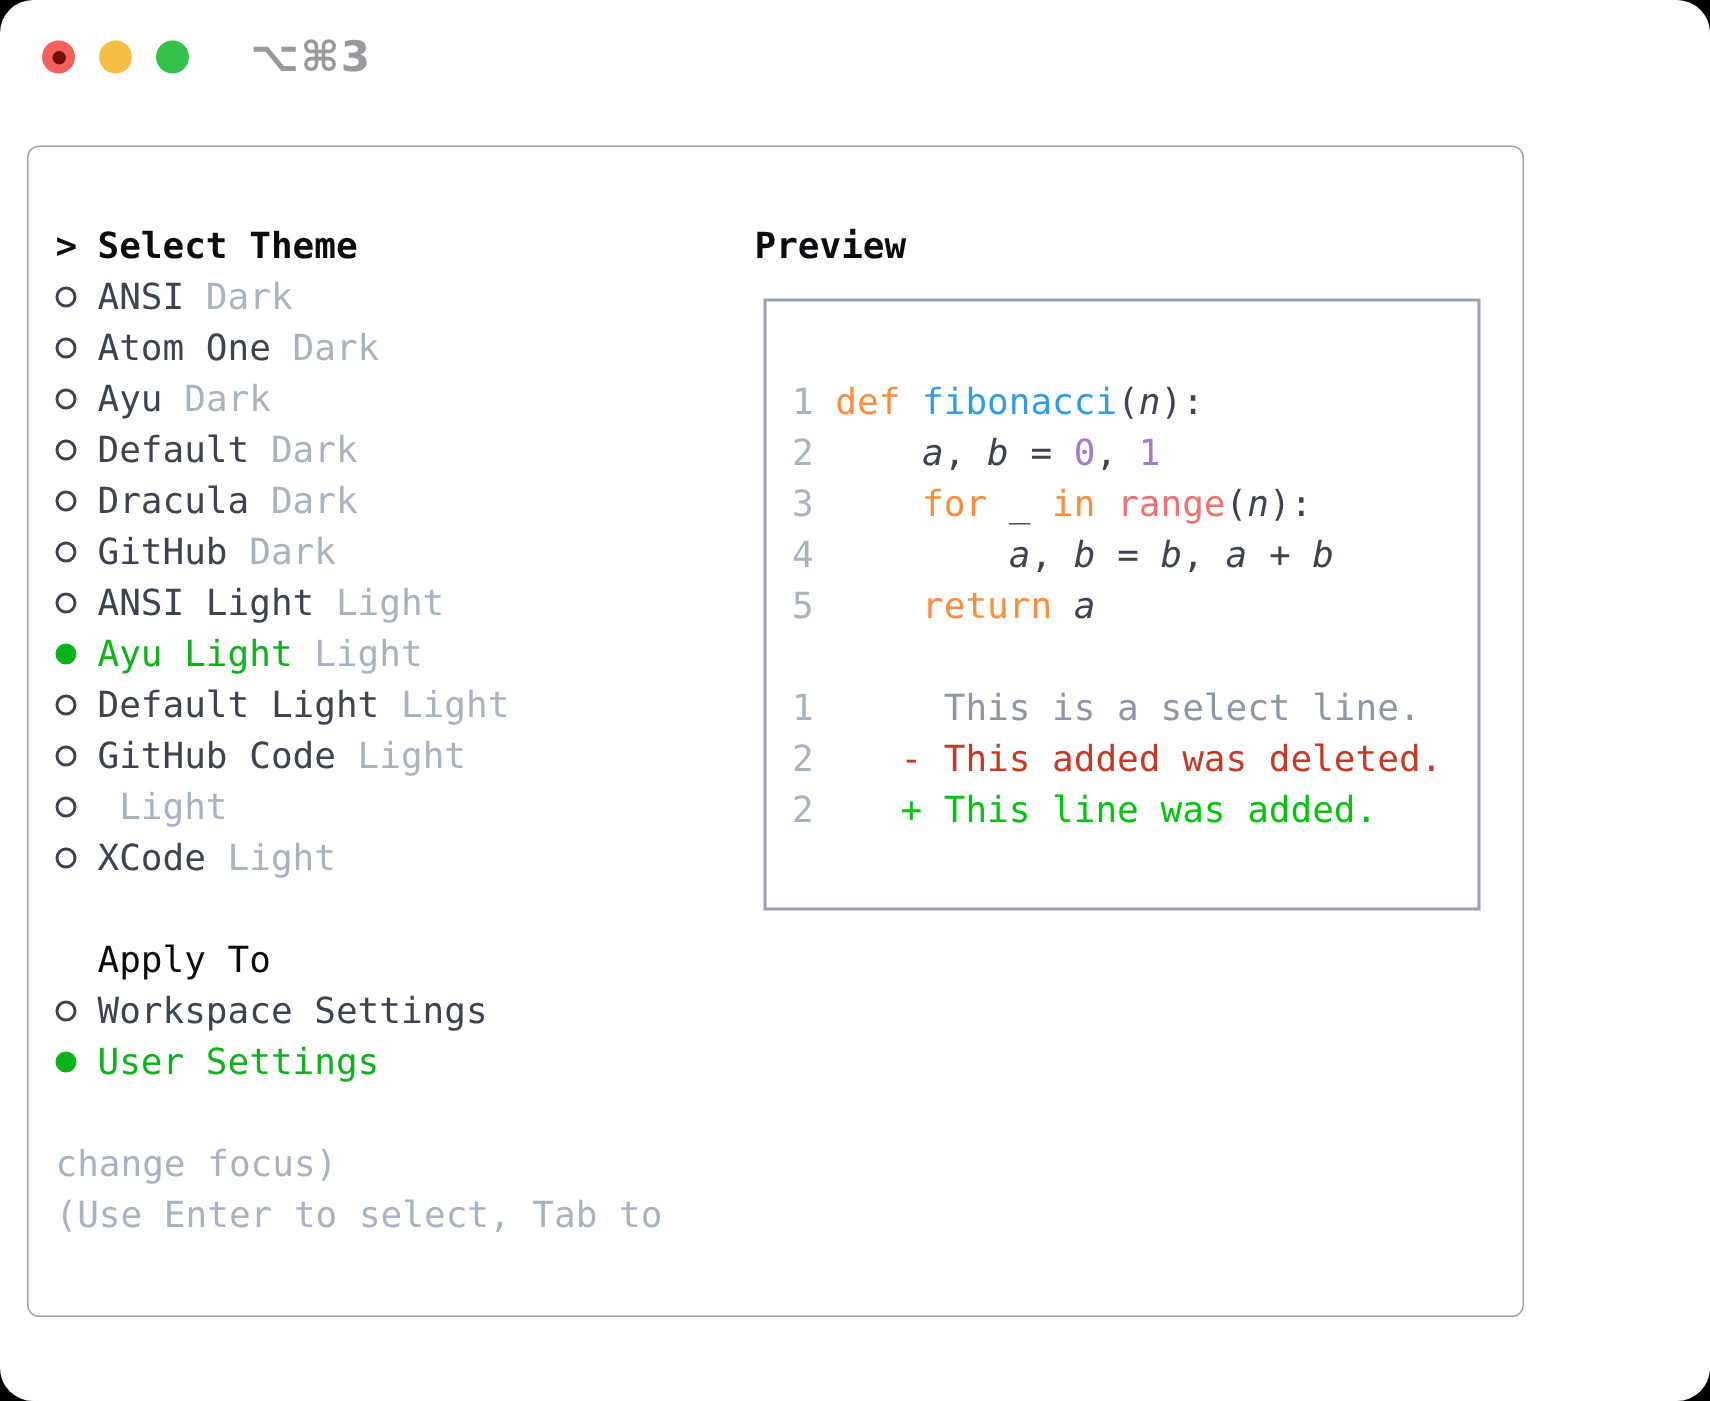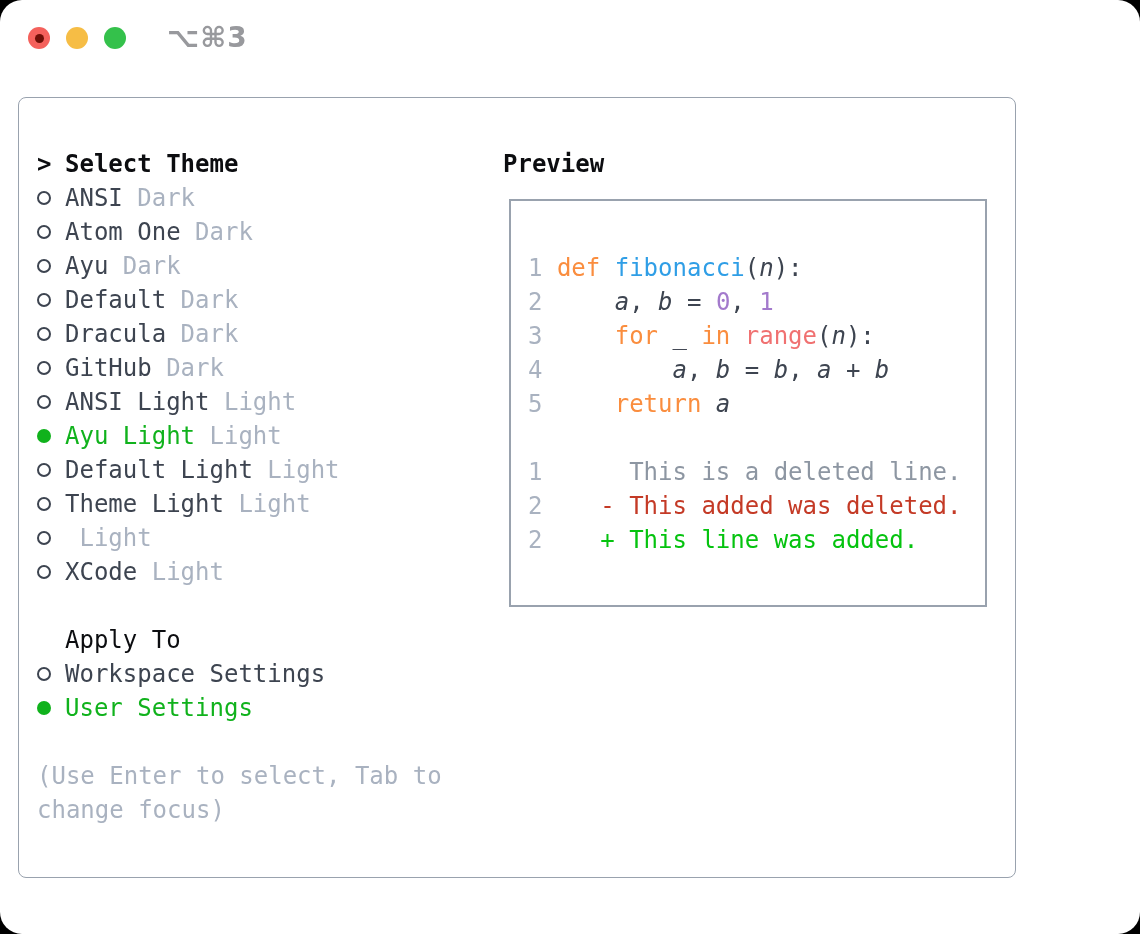--- a/index.html
+++ b/index.html
@@ -75,56 +75,56 @@
       <div id="theme-list">
           <div class="row"><span class="marker"><span class="circle"></span></span><span class="label">ANSI</span><span class="variant"> Dark</span></div>
           <div class="row"><span class="marker"><span class="circle"></span></span><span class="label">Atom One</span><span class="variant"> Dark</span></div>
           <div class="row"><span class="marker"><span class="circle"></span></span><span class="label">Ayu</span><span class="variant"> Dark</span></div>
           <div class="row"><span class="marker"><span class="circle"></span></span><span class="label">Default</span><span class="variant"> Dark</span></div>
           <div class="row"><span class="marker"><span class="circle"></span></span><span class="label">Dracula</span><span class="variant"> Dark</span></div>
           <div class="row"><span class="marker"><span class="circle"></span></span><span class="label">GitHub</span><span class="variant"> Dark</span></div>
           <div class="row"><span class="marker"><span class="circle"></span></span><span class="label">ANSI Light</span><span class="variant"> Light</span></div>
           <div class="row"><span class="marker"><span class="circle filled"></span></span><span class="label sel">Ayu Light</span><span class="variant"> Light</span></div>
           <div class="row"><span class="marker"><span class="circle"></span></span><span class="label">Default Light</span><span class="variant"> Light</span></div>
-          <div class="row"><span class="marker"><span class="circle"></span></span><span class="label">Theme Light</span><span class="variant"> Light</span></div>
+          <div class="row"><span class="marker"><span class="circle"></span></span><span class="label">GitHub Code</span><span class="variant"> Light</span></div>
           <div class="row"><span class="marker"><span class="circle"></span></span><span class="variant"> Light</span></div>
           <div class="row"><span class="marker"><span class="circle"></span></span><span class="label">XCode</span><span class="variant"> Light</span></div>
         </div>
 
       <div class="spacer"></div>
 
       <div class="row">
         <span class="marker"></span>
         <span class="apply-label">Apply To</span>
       </div>
 
       <div id="apply-list">
           <div class="row"><span class="marker"><span class="circle"></span></span><span class="label">Workspace Settings</span></div>
           <div class="row"><span class="marker"><span class="circle filled"></span></span><span class="label sel">User Settings</span></div>
         </div>
 
       <div class="spacer"></div>
 
       <div id="hint">
+          <div class="hint-line">change focus)</div>
           <div class="hint-line">(Use Enter to select, Tab to</div>
-          <div class="hint-line">change focus)</div>
         </div>
     </div>
 
     <div class="right-col">
       <div class="preview-title">Preview</div>
       <div class="preview-box">
         <div id="code-block">
             <div class="code-line"><span class="seg-ln">1 </span><span class="seg-kw">def </span><span class="seg-fn">fibonacci</span><span class="seg-code">(</span><span class="seg-var">n</span><span class="seg-code">):</span></div>
             <div class="code-line"><span class="seg-ln">2 </span><span class="seg-code">    </span><span class="seg-var">a</span><span class="seg-code">, </span><span class="seg-var">b</span><span class="seg-code"> = </span><span class="seg-num">0</span><span class="seg-code">, </span><span class="seg-num">1</span></div>
             <div class="code-line"><span class="seg-ln">3 </span><span class="seg-code">    </span><span class="seg-kw">for </span><span class="seg-var">_</span><span class="seg-code"> </span><span class="seg-kw">in </span><span class="seg-call">range</span><span class="seg-code">(</span><span class="seg-var">n</span><span class="seg-code">):</span></div>
             <div class="code-line"><span class="seg-ln">4 </span><span class="seg-code">        </span><span class="seg-var">a</span><span class="seg-code">, </span><span class="seg-var">b</span><span class="seg-code"> = </span><span class="seg-var">b</span><span class="seg-code">, </span><span class="seg-var">a</span><span class="seg-code"> + </span><span class="seg-var">b</span></div>
             <div class="code-line"><span class="seg-ln">5 </span><span class="seg-code">    </span><span class="seg-kw">return </span><span class="seg-var">a</span></div>
             <div class="code-line"></div>
-            <div class="code-line"><span class="seg-ln">1 </span><span class="seg-ctx">     This is a deleted line.</span></div>
+            <div class="code-line"><span class="seg-ln">1 </span><span class="seg-ctx">     This is a select line.</span></div>
             <div class="code-line"><span class="seg-ln">2 </span><span class="seg-del">   - This added was deleted.</span></div>
             <div class="code-line"><span class="seg-ln">2 </span><span class="seg-add">   + This line was added.</span></div>
           </div>
       </div>
     </div>
 
   </div>
 </div>
 
 </body></html>

